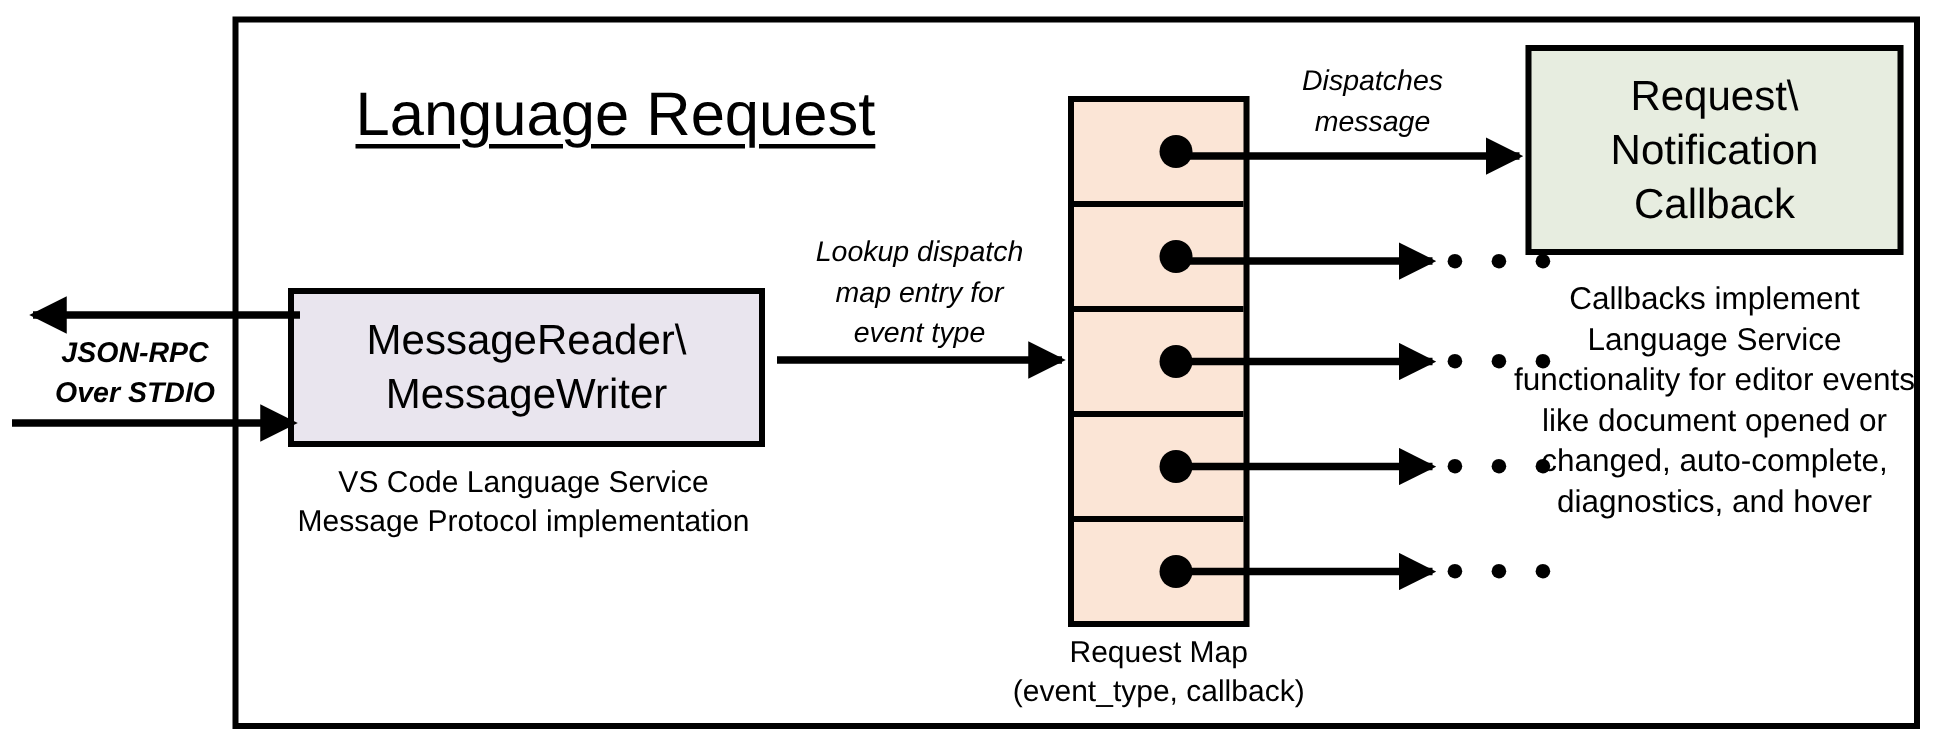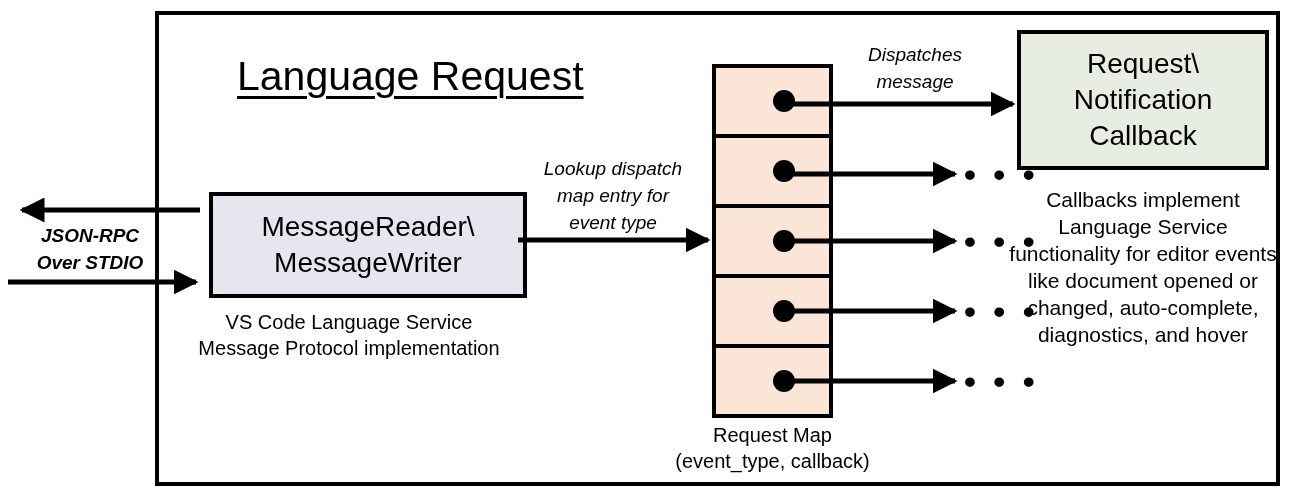--- a/index.html
+++ b/index.html
@@ -50,21 +50,21 @@
     position: absolute;
     border: 4px solid #000000;
     box-sizing: border-box;
     display: flex;
     align-items: center;
     justify-content: center;
     text-align: center;
   }
 
   #reader-writer {
-    left: 209px;
+    left: 192px;
     top: 192px;
     width: 318px;
     height: 106px;
     background: #e9e5ee;
     font-size: 28px;
     line-height: 36px;
   }
 
   #callback-box {
     left: 1017px;

